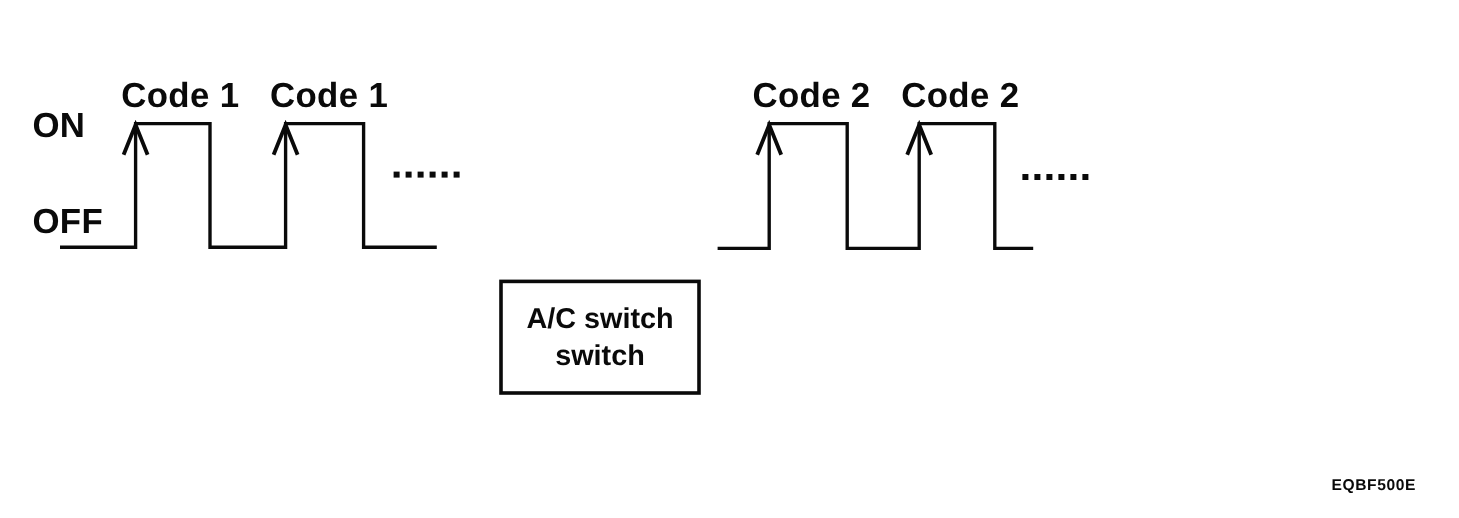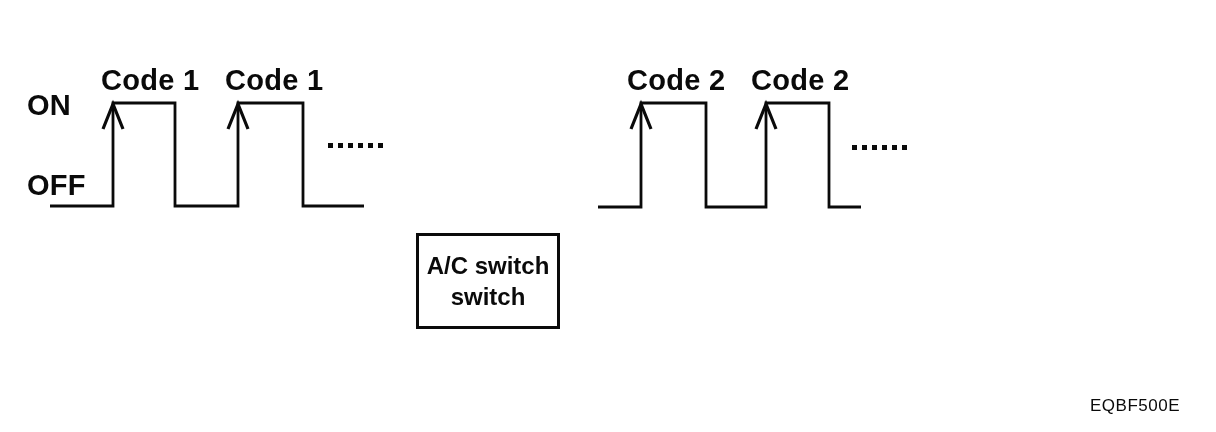--- a/index.html
+++ b/index.html
@@ -27,38 +27,38 @@
   }
   .lbl-on   { left: 27px;  top: 93px;  }
   .lbl-off  { left: 27px;  top: 173px; text-align: right; }
   .lbl-c1a  { left: 101px; top: 68px;  }
   .lbl-c1b  { left: 225px; top: 68px;  }
   .lbl-c2a  { left: 627px; top: 68px;  }
   .lbl-c2b  { left: 751px; top: 68px;  }
   .select-box {
     position: absolute;
     left: 416px; top: 233px;
-    width: 144px; height: 96px;
+    width: 168px; height: 96px;
     box-sizing: border-box;
     border: 3px solid #0a0a0a;
     background: #ffffff;
     display: flex;
     flex-direction: column;
     align-items: center;
     justify-content: center;
     font-size: 24px;
     font-weight: 600;
     line-height: 31px;
     text-align: center;
   }
   .fig-code {
     position: absolute;
     right: 36px; top: 396px;
-    font-size: 17px;
-    font-weight: 400;
+    font-size: 13px;
+    font-weight: 700;
     letter-spacing: 0.5px;
   }
 </style>
 </head>
 <body>
 
 <div class="stage">
 
   <svg viewBox="0 0 1216 432" xmlns="http://www.w3.org/2000/svg">
       <g>

